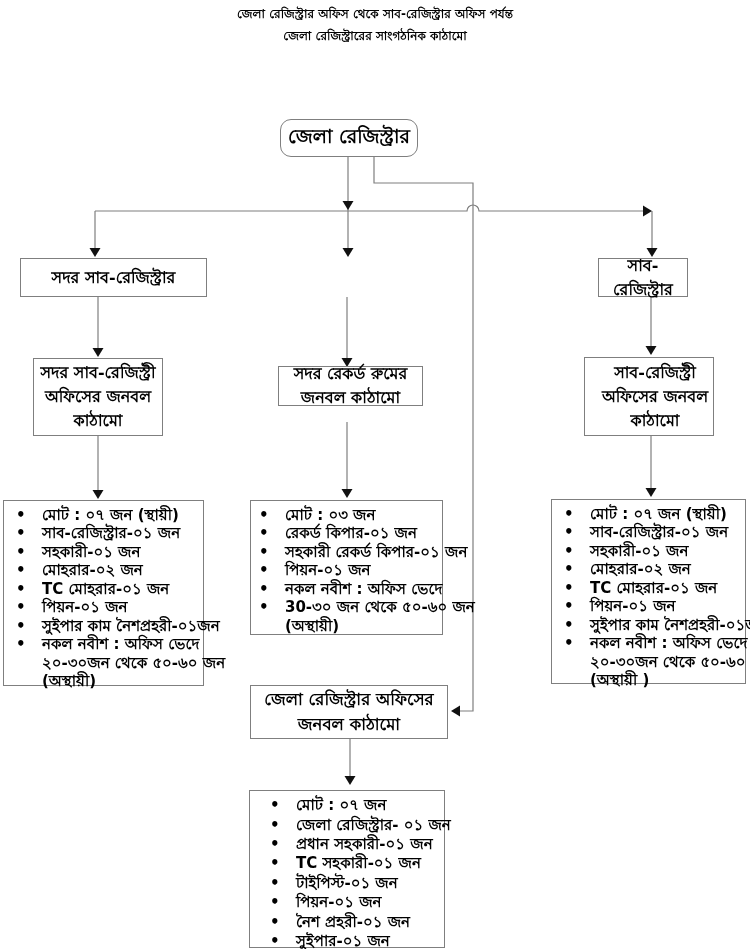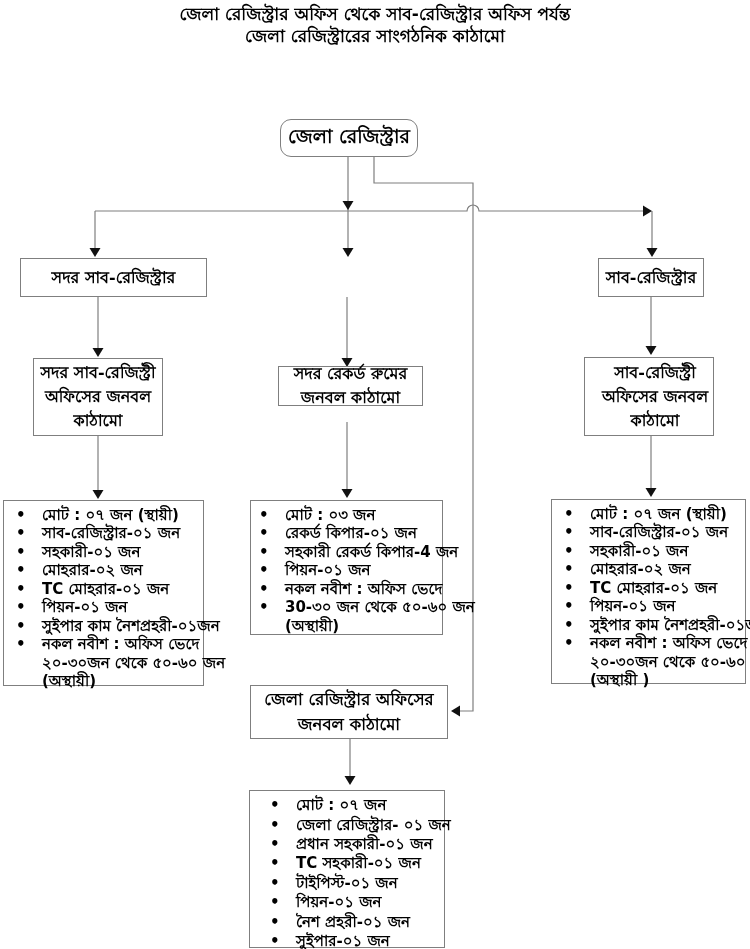--- a/index.html
+++ b/index.html
@@ -6,21 +6,21 @@
   #canvas{
     position:relative;
     width:750px;height:949px;
     background:#ffffff;
     font-family:"DejaVu Sans","Liberation Sans",sans-serif;
     color:#000;
     overflow:hidden;
   }
   .title{
     position:absolute;left:0;top:3px;width:750px;
-    text-align:center;font-size:17px;font-weight:bold;
+    text-align:center;font-size:12px;font-weight:bold;
     line-height:22px;white-space:pre-line;color:#000;
   }
   svg.wires{position:absolute;left:0;top:0;}
   .box{
     position:absolute;
     border:1px solid #7f7f7f;
     background:#fff;
     display:flex;align-items:center;justify-content:center;
     text-align:center;font-weight:bold;color:#000;
     box-sizing:border-box;
@@ -91,21 +91,21 @@
     </g>
   </svg>
 
   <div class="box b19" style="left:280px;top:119px;width:138px;height:38px;">
     <span>জেলা রেজিস্ট্রার</span>
   </div>
 
   <div class="box b16" style="left:20px;top:258px;width:187px;height:39px;">
     <span>সদর সাব-রেজিস্ট্রার</span>
   </div>
-  <div class="box b16" style="left:598px;top:258px;width:106px;height:39px;">
+  <div class="box b16" style="left:598px;top:258px;width:90px;height:39px;">
     <span>সাব-রেজিস্ট্রার</span>
   </div>
 
   <div class="box b16" style="left:33px;top:358px;width:130px;height:78px;justify-content:center;">
     <span>সদর সাব-রেজিস্ট্রী
 অফিসের জনবল
 কাঠামো</span>
   </div>
   <div class="box b16" style="left:278px;top:366px;width:145px;height:40px;">
     <span>সদর রেকর্ড রুমের
@@ -164,21 +164,21 @@
       <div class="li-row">
         <span class="dot">•</span>
         <span class="txt">মোট : ০৩ জন</span>
       </div>
       <div class="li-row">
         <span class="dot">•</span>
         <span class="txt">রেকর্ড কিপার-০১ জন</span>
       </div>
       <div class="li-row">
         <span class="dot">•</span>
-        <span class="txt">সহকারী রেকর্ড কিপার-4 জন</span>
+        <span class="txt">সহকারী রেকর্ড কিপার-০১ জন</span>
       </div>
       <div class="li-row">
         <span class="dot">•</span>
         <span class="txt">পিয়ন-০১ জন</span>
       </div>
       <div class="li-row">
         <span class="dot">•</span>
         <span class="txt">নকল নবীশ : অফিস ভেদে</span>
       </div>
       <div class="li-row">

